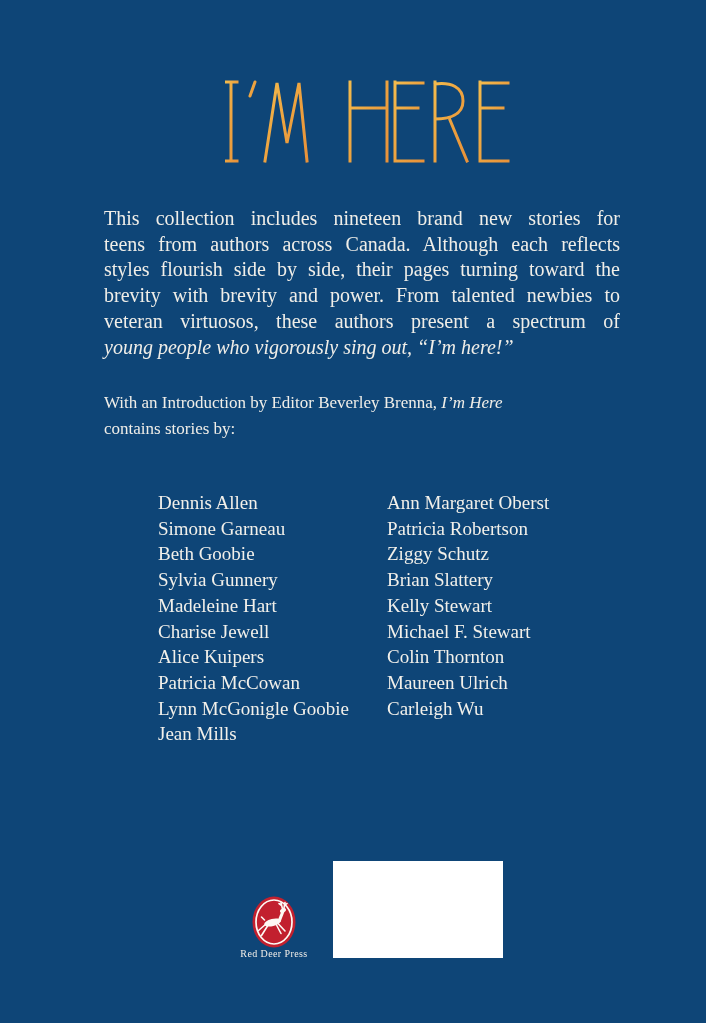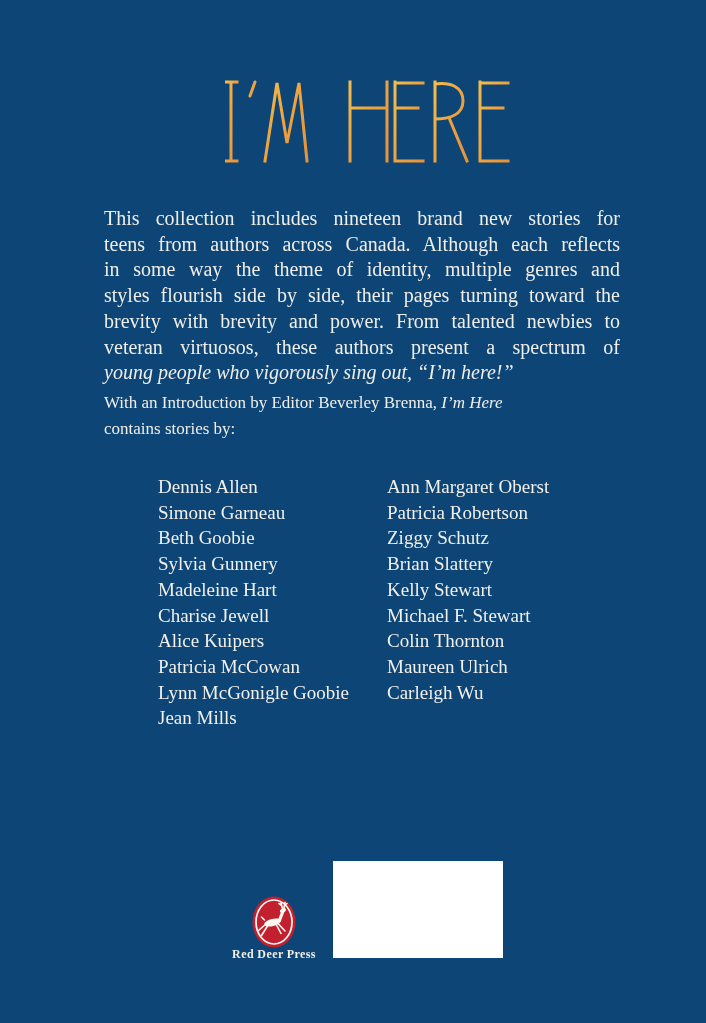--- a/index.html
+++ b/index.html
@@ -22,33 +22,33 @@
   .blurb .bline{text-align:justify;text-align-last:justify;white-space:normal;}
   .blurb .bline.no-just{text-align-last:left;font-style:italic;}
 
   .intro{
     position:absolute;left:104px;top:390px;width:520px;
     color:#f0eee8;font-size:17px;line-height:25.7px;text-align:left;
   }
   .intro i{font-style:italic;}
 
   .authors{
-    position:absolute;left:0;top:474px;width:706px;height:258px;
+    position:absolute;left:0;top:490px;width:706px;height:258px;
     color:#f2f0ea;font-size:19px;line-height:25.7px;
   }
   .authors .col{position:absolute;top:0;}
   .authors .col.left{left:158px;}
   .authors .col.right{left:387px;}
   .authors .name{white-space:nowrap;}
 
   .logo-wrap{position:absolute;left:252px;top:896px;width:44px;height:52px;}
   .publisher-name{
     position:absolute;left:231px;top:948px;width:86px;
-    text-align:center;color:#f3efe9;font-size:12px;line-height:12px;
-    letter-spacing:0.4px;font-weight:700;
+    text-align:center;color:#f3efe9;font-size:10px;line-height:12px;
+    letter-spacing:0.4px;font-weight:400;
   }
   .barcode-box{
     position:absolute;left:333px;top:861px;width:170px;height:97px;
     background:#ffffff;
   }
 </style>
 </head>
 <body>
 
 <div class="cover">
@@ -76,21 +76,20 @@
 
       <path d="M210,3 V82 M210,5 C226,3 238,8 238,22 C238,36 224,40 210,40 M225,41 L242,82"></path>
 
       <path d="M255,3 V82 M255,4 H283 M255,29 H278 M255,82 H283"></path>
     </g>
   </svg>
 
   <div class="blurb">
     <div class="bline">This collection includes nineteen brand new stories for</div>
     <div class="bline">teens from authors across Canada. Although each reflects</div>
-    <div class="bline">in some way the theme of identity, multiple genres and</div>
     <div class="bline">styles flourish side by side, their pages turning toward the</div>
     <div class="bline">brevity with brevity and power. From talented newbies to</div>
     <div class="bline">veteran virtuosos, these authors present a spectrum of</div>
     <div class="bline no-just">young people who vigorously sing out, “I’m here!”</div>
   </div>
 
   <div class="intro">
     <div><span>With an Introduction by Editor Beverley Brenna,</span> <i>I’m Here</i></div>
     <div>contains stories by:</div>
   </div>

